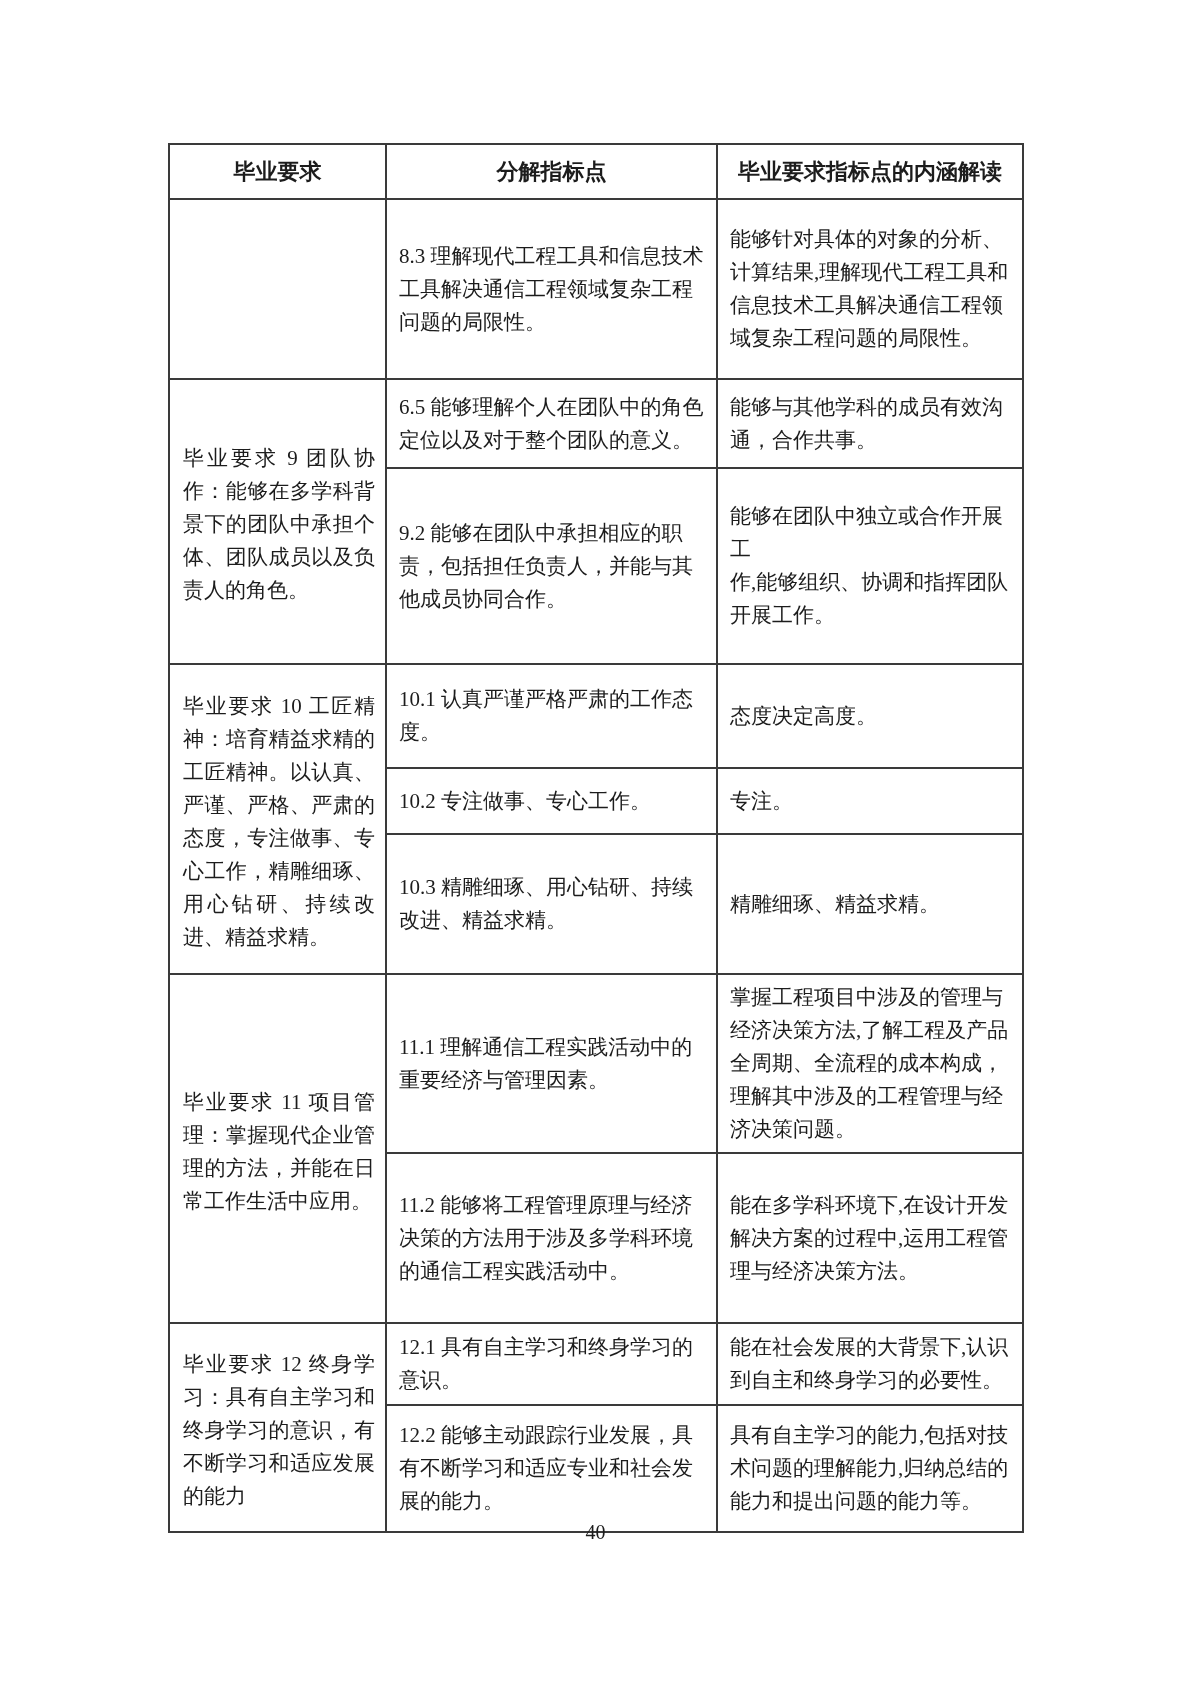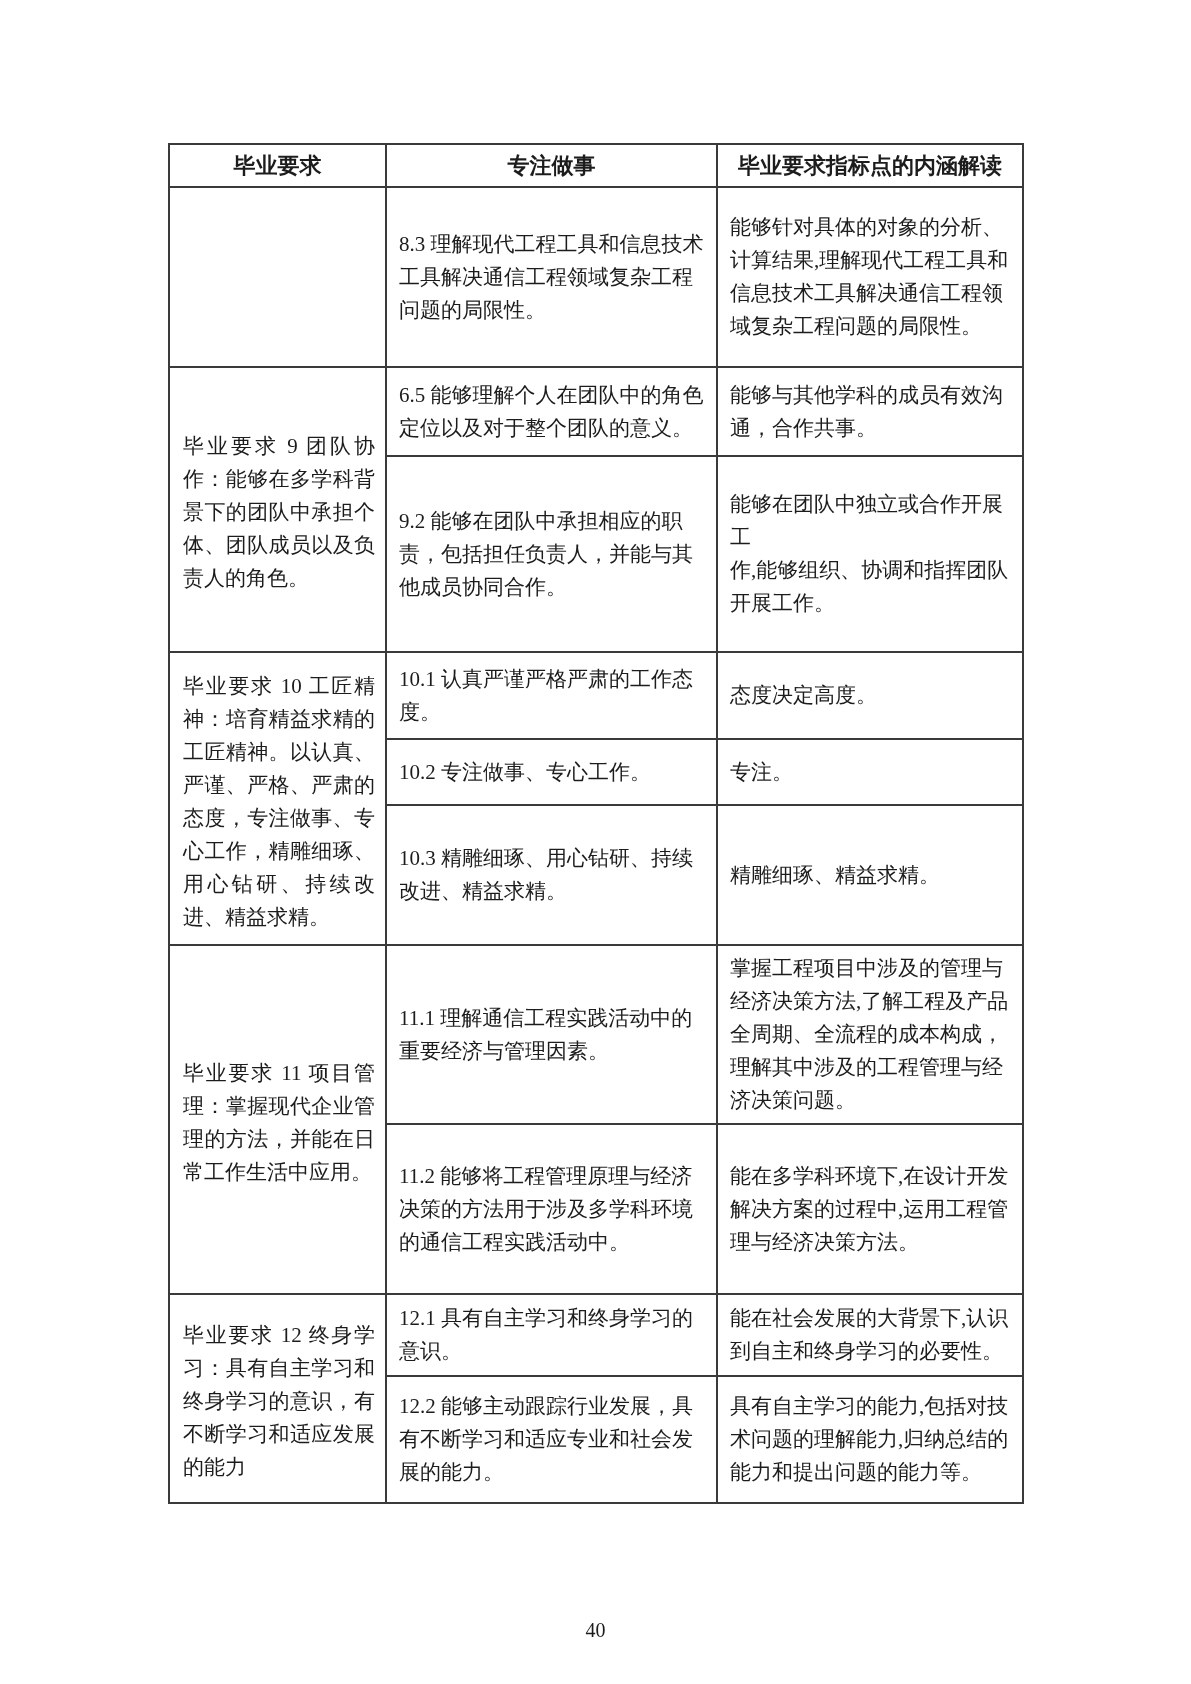--- a/index.html
+++ b/index.html
@@ -43,65 +43,65 @@
     text-justify: inter-character;
     padding: 6px 10px 0 13px;
   }
   td.ind, td.interp {
     text-align: left;
     white-space: pre-line;
     padding: 6px 8px 6px 12px;
   }
   .page-number {
     position: absolute;
-    top: 1618px;
+    top: 1520px;
     left: 0;
     width: 100%;
     text-align: center;
     font-size: 20px;
     line-height: 24px;
   }
 </style>
 </head>
 <body>
 
 <div class="page">
 
   <table class="req-table">
     <colgroup>
       <col style="width:217px">
       <col style="width:331px">
       <col style="width:306px">
     </colgroup>
 
     <tbody>
-        <tr style="height:43px">
+        <tr style="height:55px">
       <th>毕业要求</th>
-      <th>专注做事</th>
+      <th>分解指标点</th>
       <th>毕业要求指标点的内涵解读</th>
     </tr>
 
     <tr style="height:180px">
       <td class="req"></td>
       <td class="ind">8.3 理解现代工程工具和信息技术工具解决通信工程领域复杂工程问题的局限性。</td>
       <td class="interp">能够针对具体的对象的分析、计算结果,理解现代工程工具和信息技术工具解决通信工程领域复杂工程问题的局限性。</td>
     </tr>
 
     <tr style="height:89px">
       <td class="req" rowspan="2">毕业要求 9 团队协作：能够在多学科背景下的团队中承担个体、团队成员以及负责人的角色。</td>
       <td class="ind">6.5 能够理解个人在团队中的角色定位以及对于整个团队的意义。</td>
       <td class="interp">能够与其他学科的成员有效沟通，合作共事。</td>
     </tr>
     <tr style="height:196px">
       <td class="ind">9.2 能够在团队中承担相应的职责，包括担任负责人，并能与其他成员协同合作。</td>
       <td class="interp">能够在团队中独立或合作开展工
 作,能够组织、协调和指挥团队开展工作。</td>
     </tr>
 
-    <tr style="height:87px">
+    <tr style="height:104px">
       <td class="req" rowspan="3">毕业要求 10 工匠精神：培育精益求精的工匠精神。以认真、严谨、严格、严肃的态度，专注做事、专心工作，精雕细琢、用心钻研、持续改进、精益求精。</td>
       <td class="ind">10.1 认真严谨严格严肃的工作态度。</td>
       <td class="interp">态度决定高度。</td>
     </tr>
     <tr style="height:66px">
       <td class="ind">10.2 专注做事、专心工作。</td>
       <td class="interp">专注。</td>
     </tr>
     <tr style="height:140px">
       <td class="ind">10.3 精雕细琢、用心钻研、持续改进、精益求精。</td>

